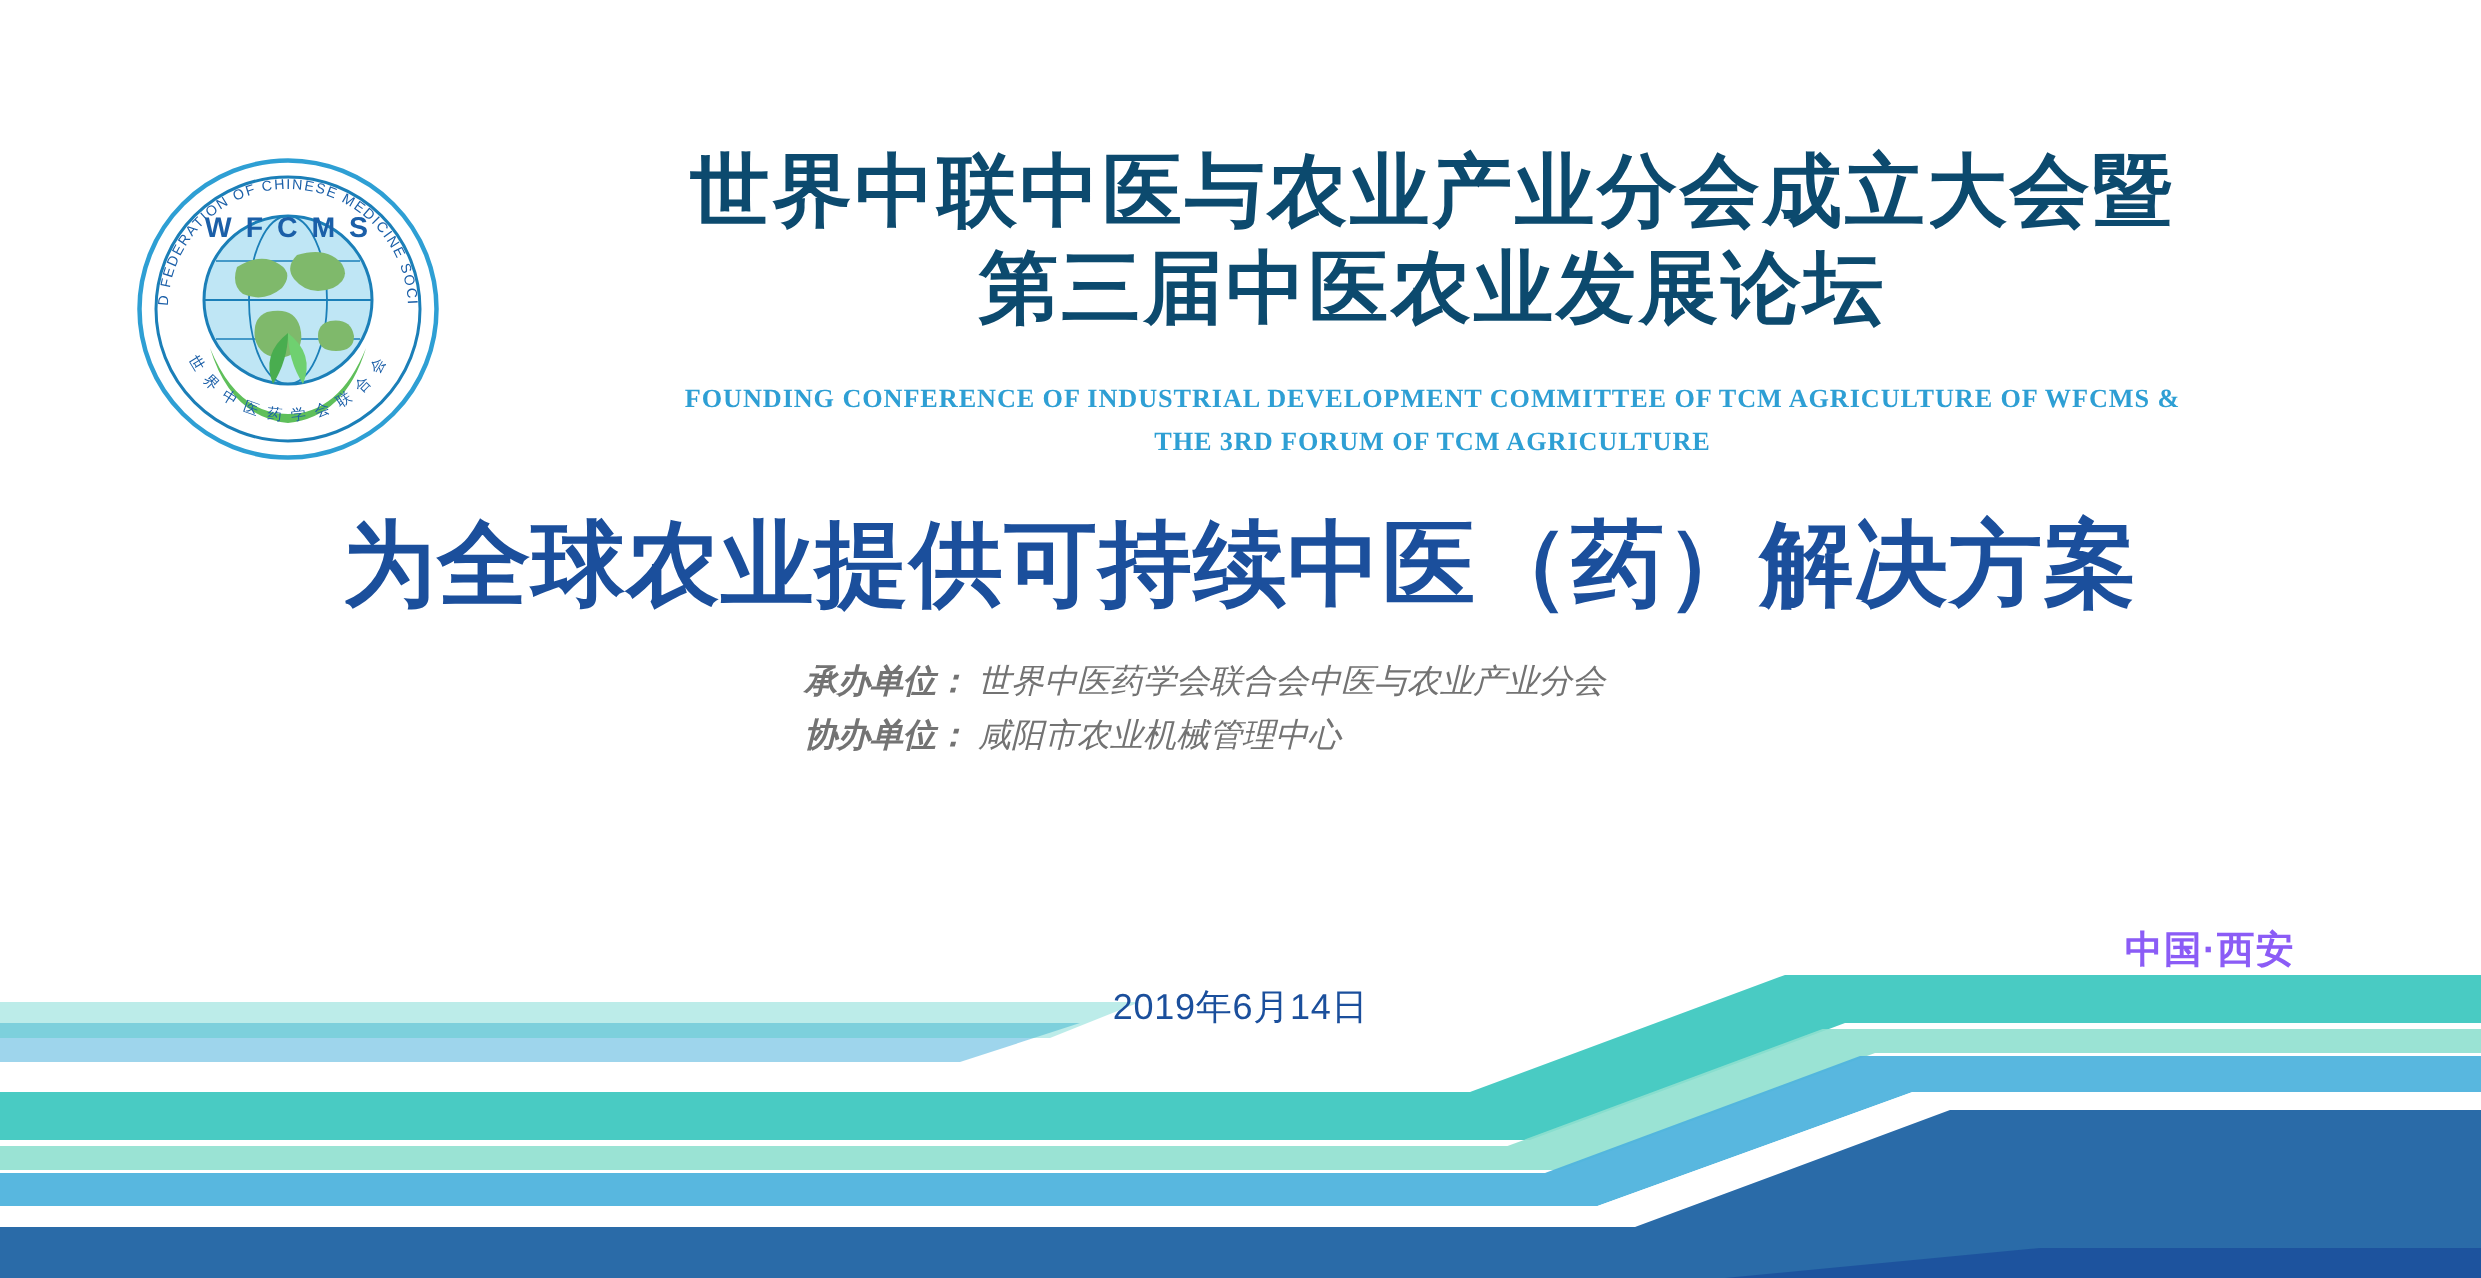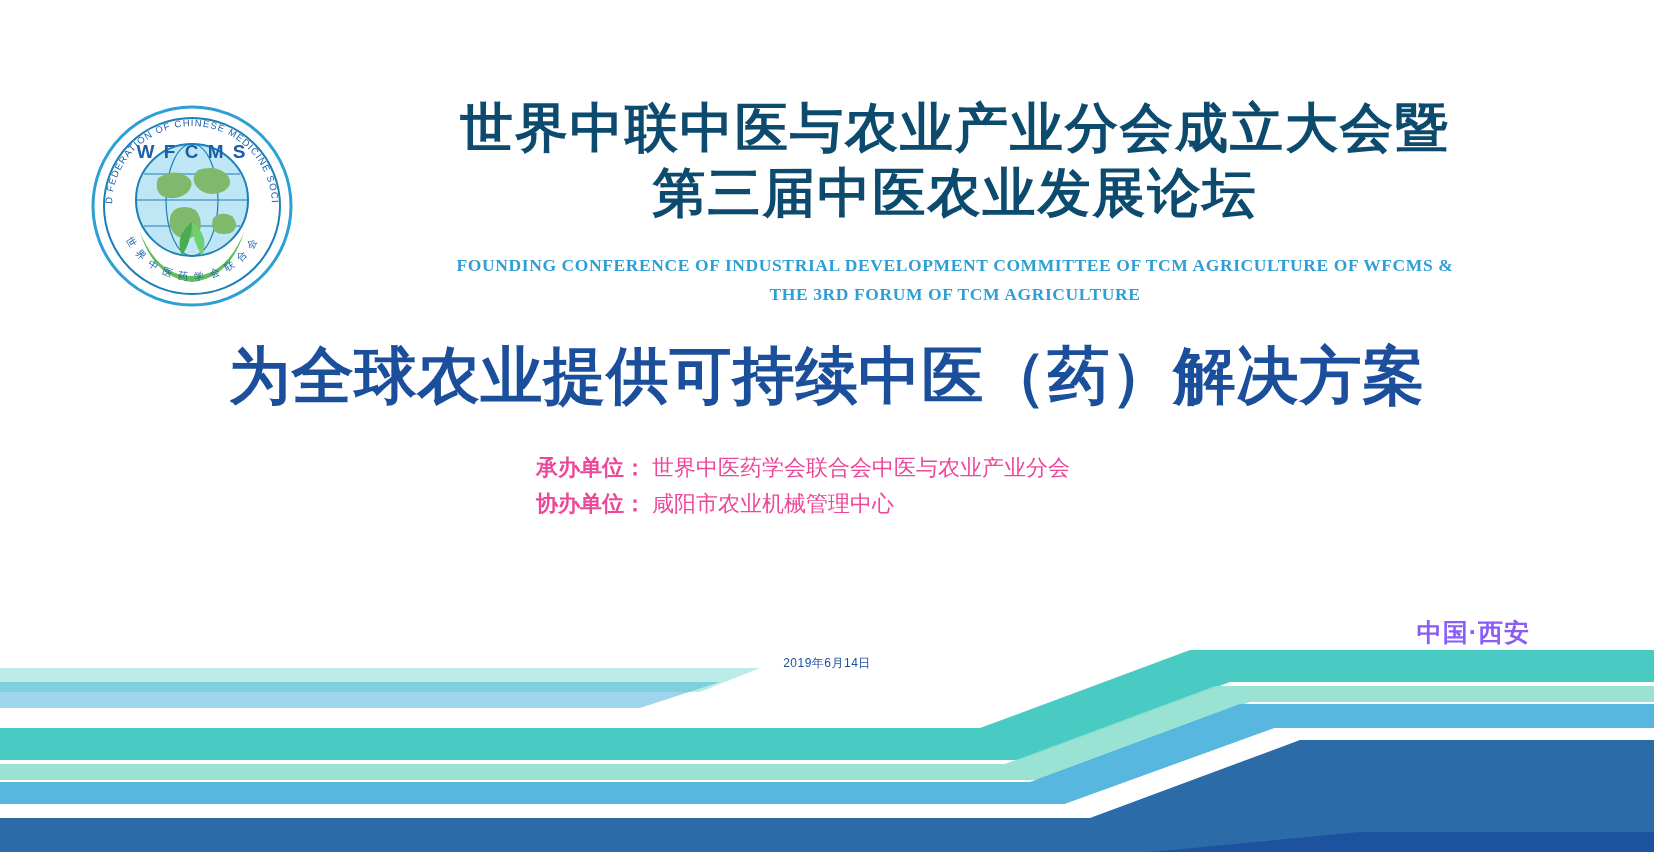--- a/index.html
+++ b/index.html
@@ -79,25 +79,26 @@
     color: #1b4f9c;
     font-size: 62px;
     font-weight: bold;
     letter-spacing: 1px;
   }
 
   
   .organizers {
     position: absolute;
     left: 300px;
-    top: 450px;
+    top: 436px;
     width: 1010px;
-    color: #ec4899;
+    color: #737373;
     font-size: 22px;
     line-height: 1.62;
+    font-style: italic;
   }
   .org-row {
     display: flex;
     justify-content: center;
     align-items: baseline;
   }
   .org-label {
     font-weight: bold;
     text-align: right;
     width: 128px;
@@ -127,21 +128,21 @@
     font-weight: bold;
     letter-spacing: 1px;
   }
   .date {
     position: absolute;
     left: 0;
     top: 655px;
     width: 1654px;
     text-align: center;
     color: #1b4f9c;
-    font-size: 12px;
+    font-size: 24px;
     letter-spacing: 0.5px;
   }
 </style>
 </head>
 <body>
 
 <div id="poster">
 
   <svg class="ribbons" viewBox="0 0 1654 320" preserveAspectRatio="none">
 

